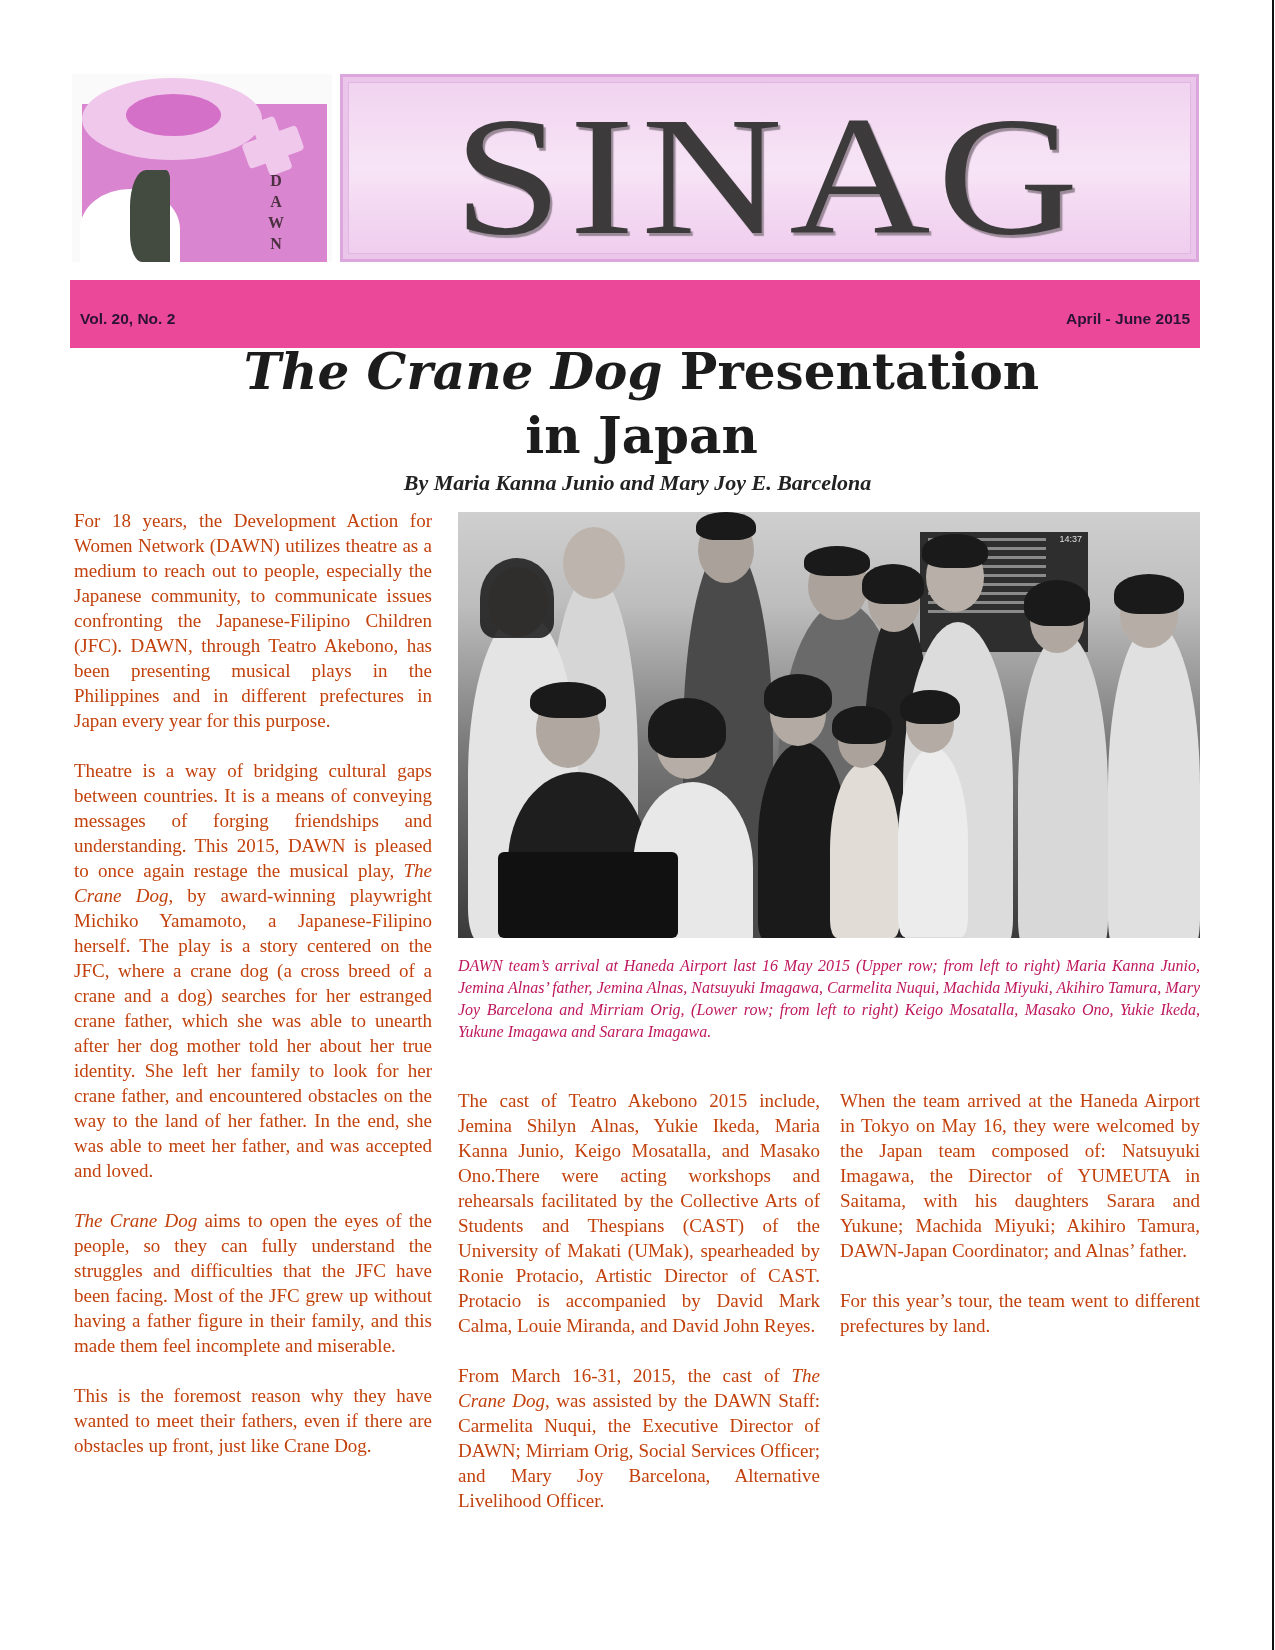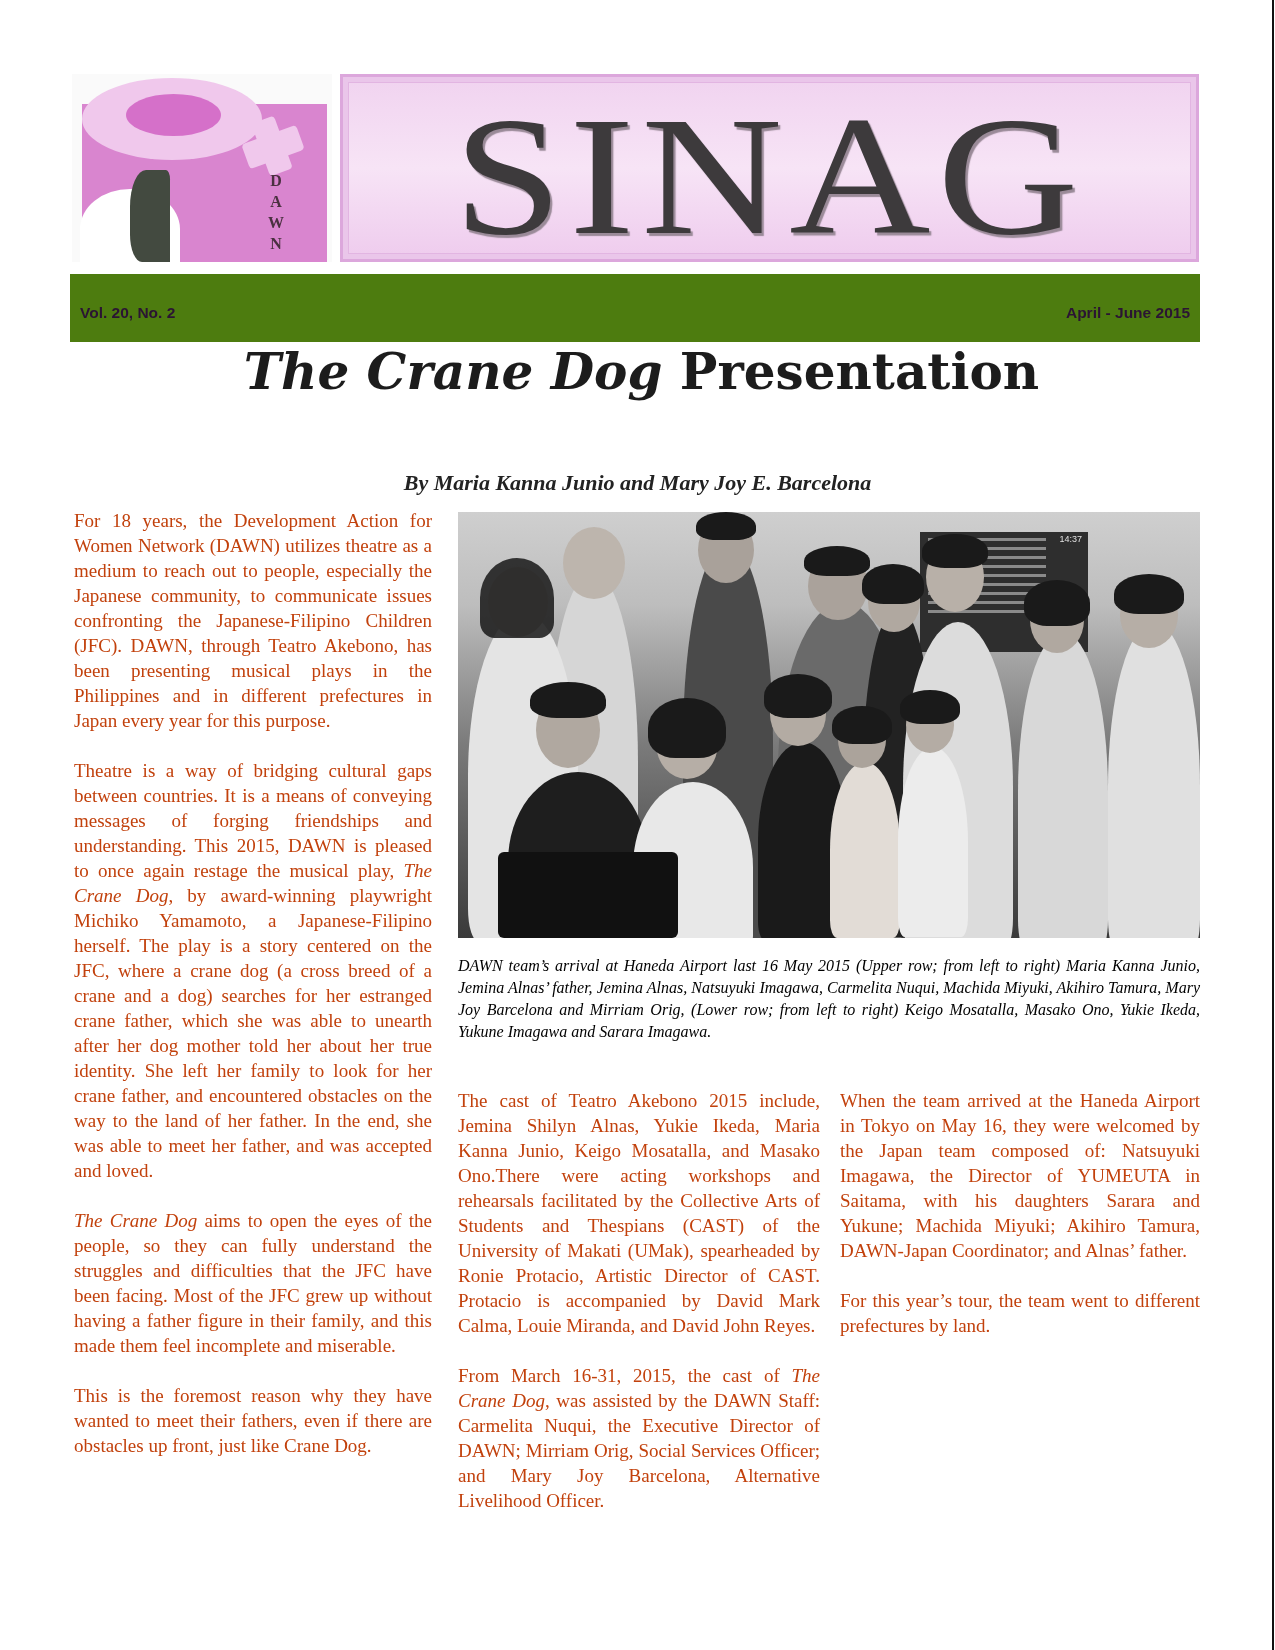--- a/index.html
+++ b/index.html
@@ -15,21 +15,21 @@
   .logo-cross { position:absolute; left:172px; top:60px; width:58px; height:26px; background:#f0c8ec; transform:rotate(-20deg); border-radius:4px; }
   .logo-cross2 { position:absolute; left:188px; top:44px; width:24px; height:56px; background:#f0c8ec; transform:rotate(-20deg); border-radius:4px; }
   .logo-face { position:absolute; left:8px; top:115px; width:100px; height:80px; background:#ffffff; border-radius:50% 50% 0 0; }
   .logo-sil { position:absolute; left:58px; top:96px; width:40px; height:92px; background:#434a40; border-radius:40% 10% 0 30%; }
   .logo-dawn { position:absolute; left:194px; top:96px; width:20px; font-family:"Liberation Serif", serif; font-size:16px; font-weight:bold; color:#4a3040; line-height:21px; text-align:center; }
   .logo-dawn span { display:block; }
   .title-box { position:absolute; left:268px; top:0; width:859px; height:188px; background:#eac6ea; border:3px solid #dca7dc; box-sizing:border-box; }
   .title-box-inner { position:absolute; inset:5px; border:1px solid #e2b5e2; background:linear-gradient(180deg,#f1d4f0 0%, #f7e4f6 50%, #efcdee 100%); }
   .sinag { position:absolute; left:0; right:0; top:8px; text-align:center; font-family:"Liberation Serif", serif; font-size:170px; line-height:170px; color:#3d3a3c; letter-spacing:6px; text-shadow:2px 3px 1px #9a8a98; transform:scaleX(1.15); }
 
-  .band { position:absolute; left:70px; top:274px; width:1130px; height:68px; background:#4d7c0f; }
+  .band { position:absolute; left:70px; top:280px; width:1130px; height:68px; background:#ec4899; }
   .band-text { position:absolute; left:10px; right:10px; top:30px; display:flex; justify-content:space-between; font-family:"Liberation Sans", sans-serif; font-weight:bold; font-size:15.5px; color:#2b1433; }
   .band-vol { }
   .band-pub { }
   .band-date { }
 
   
   .headline { position:absolute; left:0; width:1275px; top:336px; text-align:center; font-family:"DejaVu Serif", serif; font-weight:bold; font-size:50px; line-height:64px; color:#1c1c1c; }
   .headline .ital { font-style:italic; }
   .byline { position:absolute; left:0; width:1275px; top:470px; text-align:center; font-family:"Liberation Serif", serif; font-style:italic; font-weight:bold; font-size:22px; color:#222; }
 
@@ -44,21 +44,21 @@
   
   .photo { position:absolute; left:458px; top:512px; width:742px; height:426px; background:#2a2a2a; overflow:hidden; }
   .ph-bg { position:absolute; inset:0; background:linear-gradient(180deg,#cfcfcf 0%, #bdbdbd 22%, #7a7a7a 55%, #3a3a3a 100%); }
   .ph-board { position:absolute; left:462px; top:20px; width:168px; height:120px; background:#2e2e2e; }
   .ph-board .row { height:3px; background:#8a8a8a; margin:6px 8px; width:70%; }
   .ph-time { position:absolute; right:6px; top:2px; font-family:"Liberation Sans", sans-serif; font-size:9px; color:#e0e0e0; }
   .person { position:absolute; border-radius:50% 50% 10% 10%; }
   .head { position:absolute; border-radius:50%; background:#b8b0a8; }
   .hair { position:absolute; border-radius:50% 50% 35% 35%; background:#1a1a1a; }
 
-  .caption { position:absolute; left:458px; top:955px; width:742px; font-family:"Liberation Serif", serif; font-style:italic; font-size:16px; line-height:22px; text-align:justify; color:#000000; }
+  .caption { position:absolute; left:458px; top:955px; width:742px; font-family:"Liberation Serif", serif; font-style:italic; font-size:16px; line-height:22px; text-align:justify; color:#be185d; }
 </style>
 </head>
 <body>
 
 <div class="right-rule"></div>
 
 <header class="masthead">
   <div class="logo-box">
     <div class="logo-cyl"></div>
     <div class="logo-ring">
@@ -84,20 +84,21 @@
 
 <div class="band">
   <div class="band-text">
     <span class="band-vol">Vol. 20, No. 2</span>
     <span class="band-date">April - June 2015</span>
   </div>
 </div>
 
 <h1 class="headline" style="margin:4px;text-align:center;">
   <span class="ital">The Crane Dog</span><span> Presentation</span><br>
+  <span>in Japan</span>
 </h1>
 
 <div class="byline">By Maria Kanna Junio and Mary Joy E. Barcelona</div>
 
 <div class="col col1">
   <p>For 18 years, the Development Action for Women Network (DAWN) utilizes theatre as a medium to reach out to people, especially the Japanese community, to communicate issues confronting the Japanese-Filipino Children (JFC). DAWN, through Teatro Akebono, has been presenting musical plays in the Philippines and in different prefectures in Japan every year for this purpose.</p>
   <p><span>Theatre is a way of bridging cultural gaps between countries. It is a means of conveying messages of forging friendships and understanding. This 2015, DAWN is pleased to once again restage the musical play, </span><span class="i">The Crane Dog</span><span>, by award-winning playwright Michiko Yamamoto, a Japanese-Filipino herself. The play is a story centered on the JFC, where a crane dog (a cross breed of a crane and a dog) searches for her estranged crane father, which she was able to unearth after her dog mother told her about her true identity. She left her family to look for her crane father, and encountered obstacles on the way to the land of her father. In the end, she was able to meet her father, and was accepted and loved.</span></p>
   <p><span class="i">The Crane Dog</span><span> aims to open the eyes of the people, so they can fully understand the struggles and difficulties that the JFC have been facing. Most of the JFC grew up without having a father figure in their family, and this made them feel incomplete and miserable.</span></p>
   <p>This is the foremost reason why they have wanted to meet their fathers, even if there are obstacles up front, just like Crane Dog.</p>
 </div>

